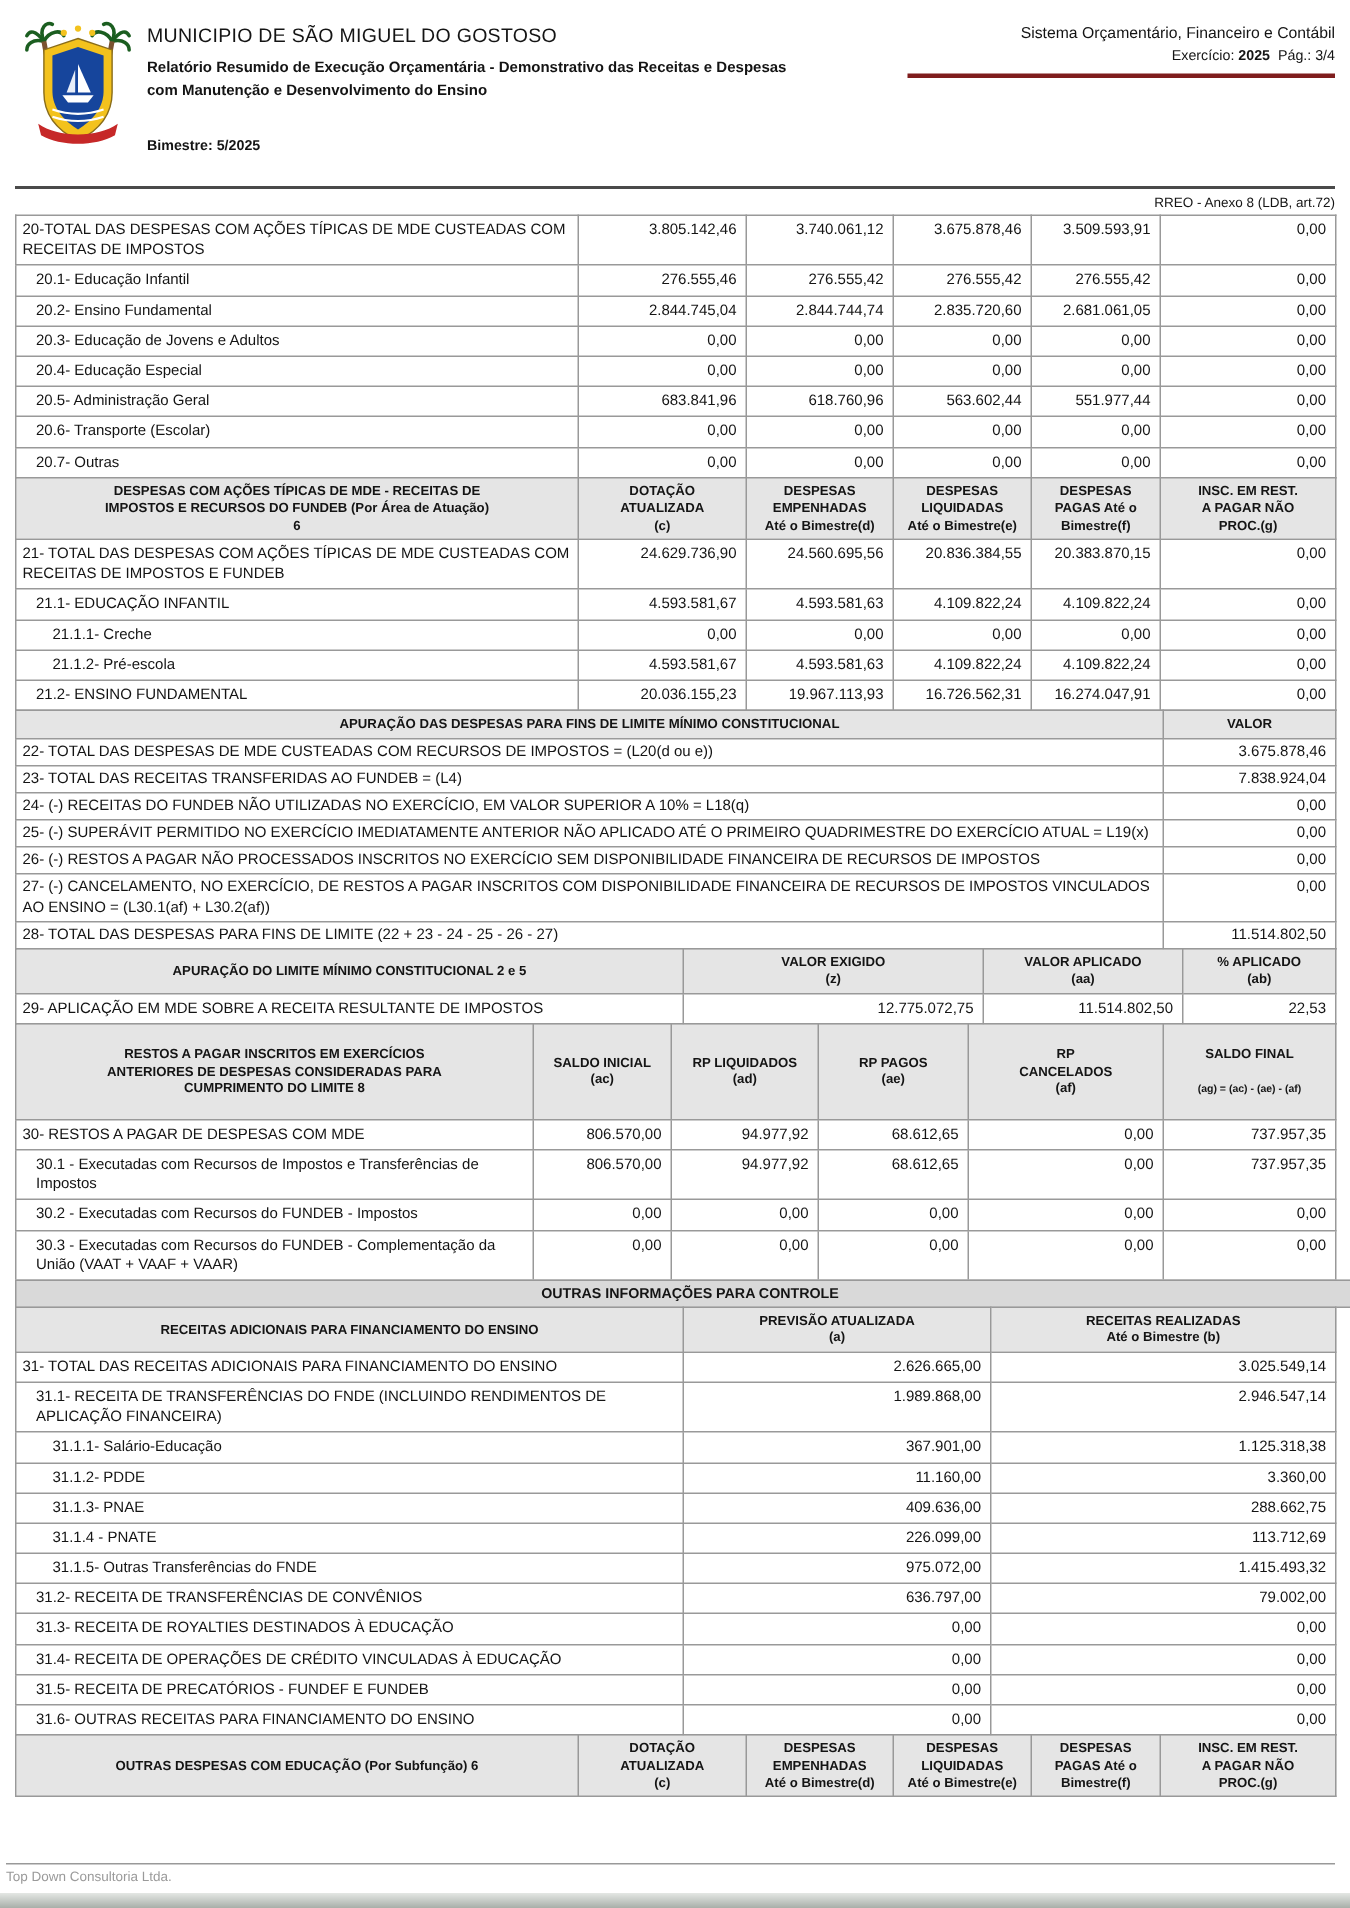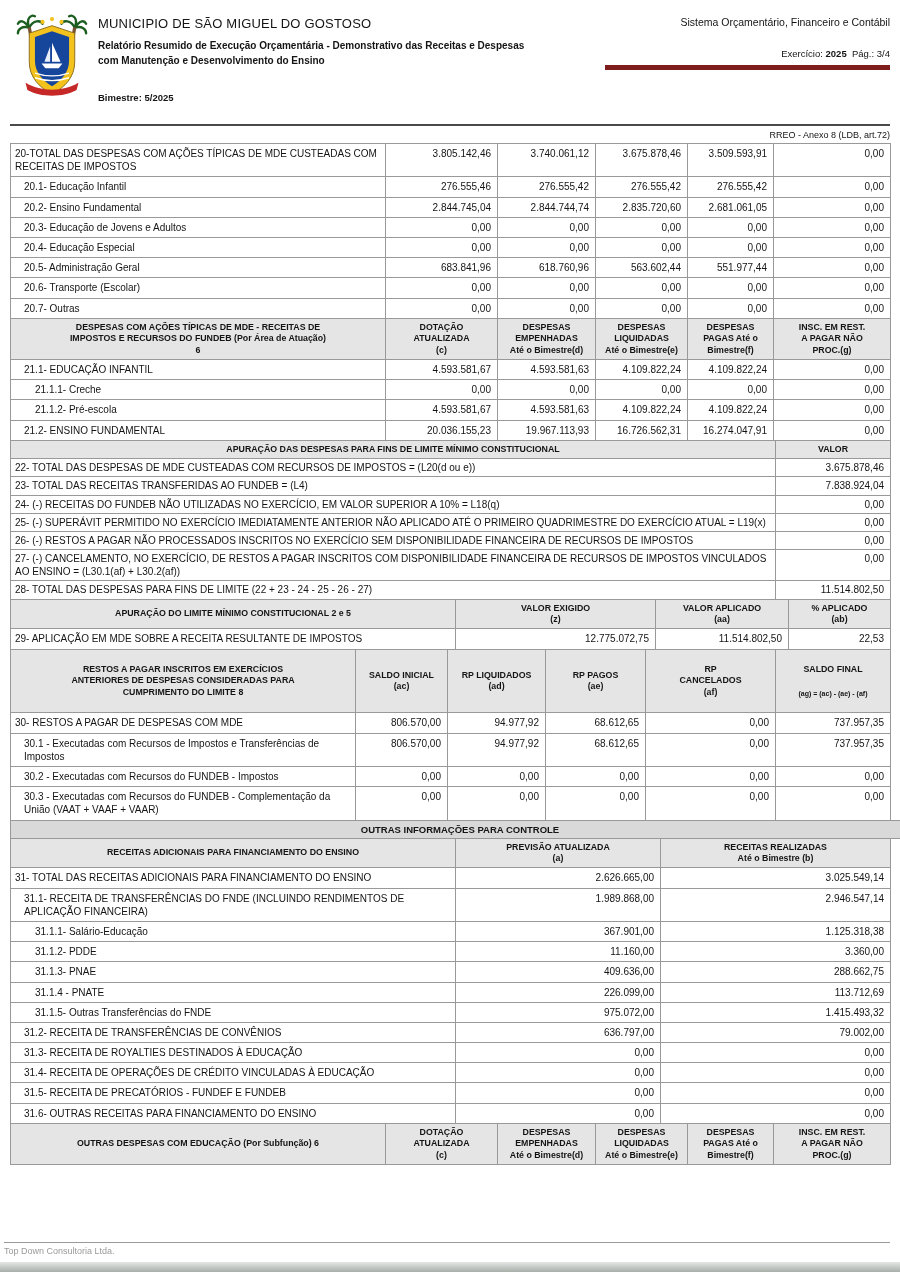--- a/index.html
+++ b/index.html
@@ -13,21 +13,21 @@
   
   .header { position:relative; height:124px; }
   .logo { position:absolute; left:6px; top:12px; }
   .hleft { margin-left:88px; padding-top:16px; }
   .muni { font-size:13px; letter-spacing:.2px; }
   .rpt  { font-size:10px; font-weight:bold; line-height:1.5; margin-top:7px; }
   .rpt2 { font-size:10px; font-weight:bold; line-height:1.5; }
   .bim  { font-size:9.5px; font-weight:bold; margin-top:24px; }
   .hright { position:absolute; right:0; top:16px; width:285px; text-align:right; }
   .sys  { font-size:10.5px; }
-  .exer { font-size:9.5px; margin-top:20px; padding-bottom:6px; border-bottom:5px solid #7f1d1d; }
+  .exer { font-size:9.5px; margin-top:4px; padding-bottom:6px; border-bottom:3px solid #7f1d1d; }
   .bold { font-weight:bold; }
   .rule { border-top:2px solid #4a4a4a; }
   .annex { text-align:right; font-size:9px; margin:4px 0 3px; }
 
   
   .stack > table, .stack > .banner { margin-top:-1px; }
   .stack > *:first-child { margin-top:0; }
   table.grid { width:880px; border-collapse:collapse; table-layout:fixed; }
   .grid th, .grid td { border:1px solid #999; }
   .grid th {
@@ -213,20 +213,28 @@
           <th>DESPESAS
 PAGAS Até o
 Bimestre(f)</th>
           <th>INSC. EM REST.
 A PAGAR NÃO
 PROC.(g)</th>
         </tr>
       </thead>
       <tbody>
           <tr>
+            <td class="lbl">21- TOTAL DAS DESPESAS COM AÇÕES TÍPICAS DE MDE CUSTEADAS COM RECEITAS DE IMPOSTOS E  FUNDEB</td>
+            <td class="num">24.629.736,90</td>
+            <td class="num">24.560.695,56</td>
+            <td class="num">20.836.384,55</td>
+            <td class="num">20.383.870,15</td>
+            <td class="num">0,00</td>
+          </tr>
+          <tr>
             <td class="lbl ind1">21.1- EDUCAÇÃO INFANTIL</td>
             <td class="num">4.593.581,67</td>
             <td class="num">4.593.581,63</td>
             <td class="num">4.109.822,24</td>
             <td class="num">4.109.822,24</td>
             <td class="num">0,00</td>
           </tr>
           <tr>
             <td class="lbl ind2">21.1.1- Creche</td>
             <td class="num">0,00</td>

